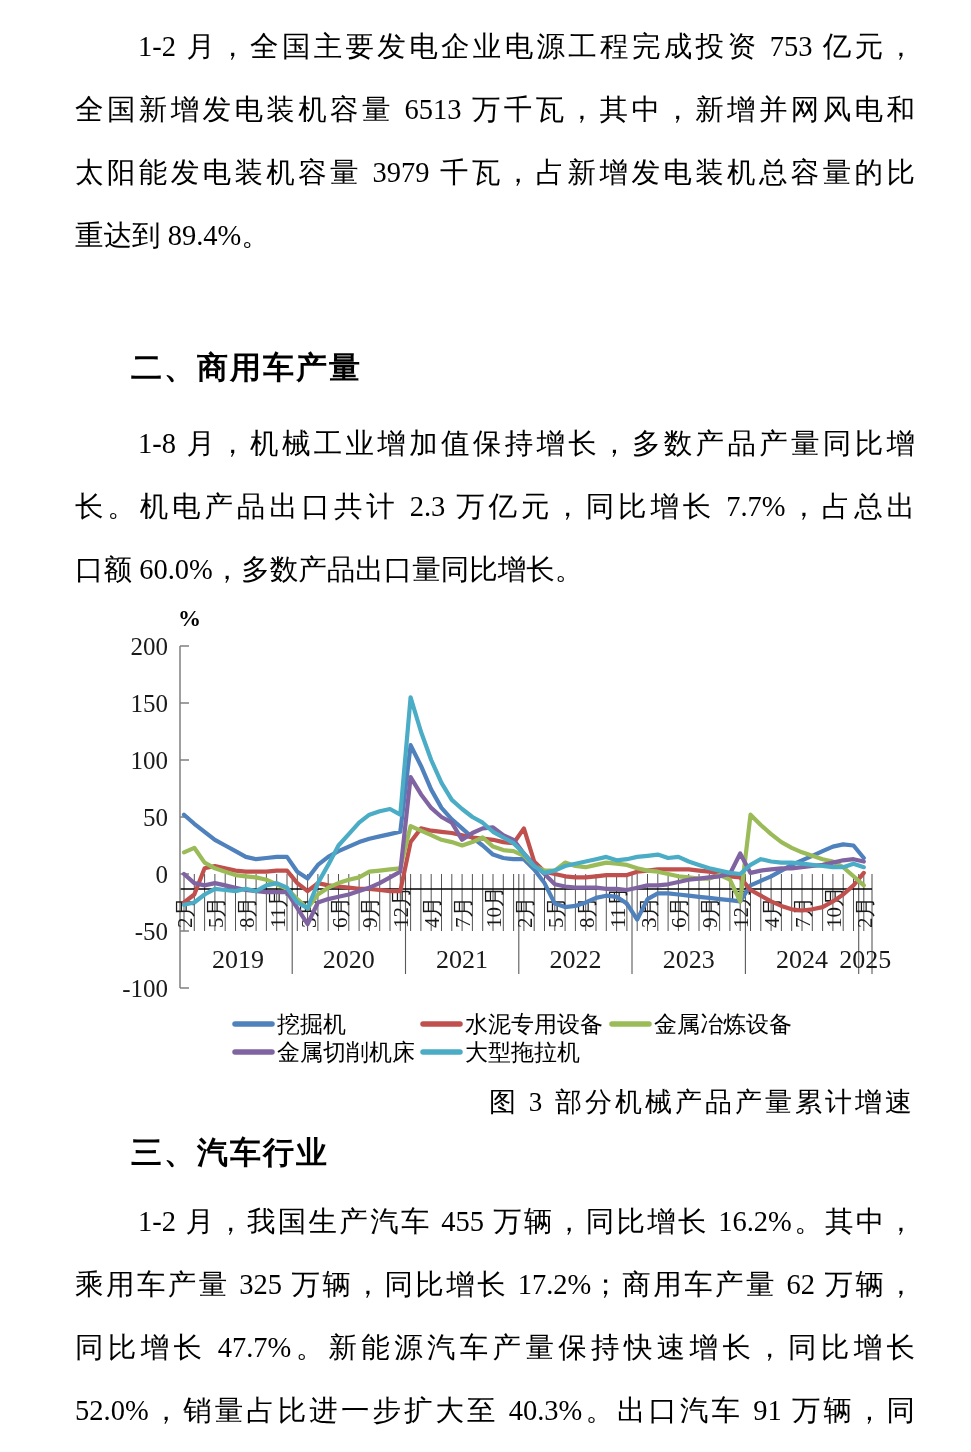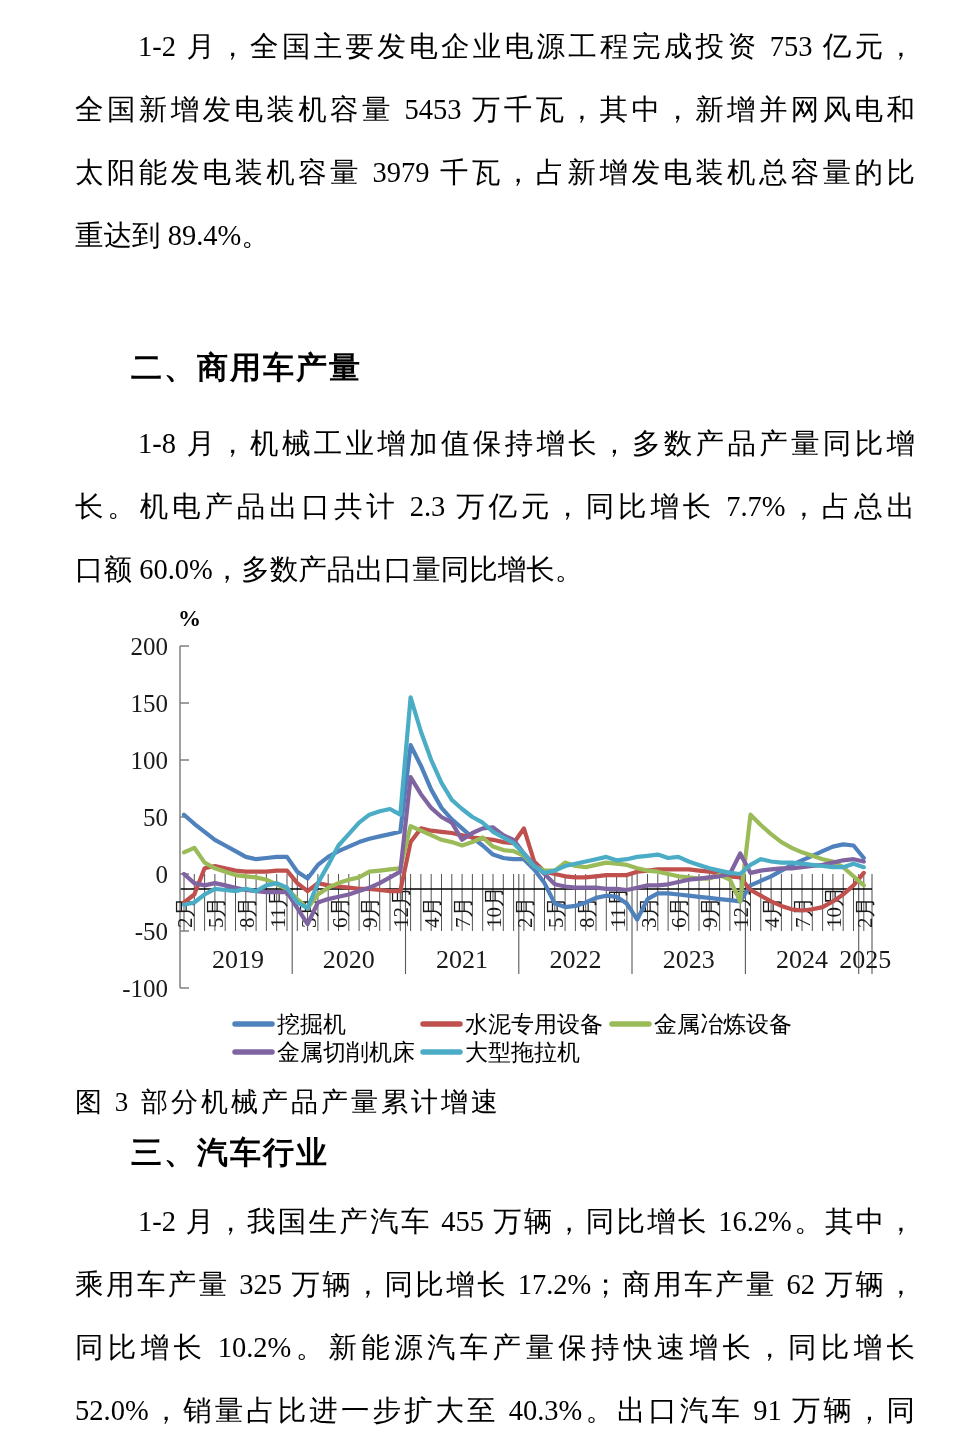--- a/index.html
+++ b/index.html
@@ -12,30 +12,30 @@
   .pline{text-align:left;text-align-last:left;white-space:nowrap;}
   .indent{padding-left:63px;}
   .heading{
     position:absolute;left:131px;margin:0;font-size:31px;line-height:62px;font-weight:700;
     font-family:"Liberation Sans",sans-serif;letter-spacing:2px;
   }
   .chart-wrap{position:absolute;left:100px;top:596px;width:810px;height:480px;}
   .chart-wrap svg{display:block;width:810px;height:480px;}
   svg text{font-family:"Liberation Serif",serif;}
   .caption{position:absolute;left:75px;top:1082px;width:840px;line-height:40px;
-    text-align:left;font-size:27px;letter-spacing:3px;}
+    text-align:right;font-size:27px;letter-spacing:3px;}
 </style>
 </head>
 <body>
 
 <div class="page">
 
   <div class="para" style="top:15px">
     <div class="jline indent">1-2 月，全国主要发电企业电源工程完成投资 753 亿元，</div>
-    <div class="jline">全国新增发电装机容量 5453 万千瓦，其中，新增并网风电和</div>
+    <div class="jline">全国新增发电装机容量 6513 万千瓦，其中，新增并网风电和</div>
     <div class="jline">太阳能发电装机容量 3979 千瓦，占新增发电装机总容量的比</div>
     <div class="pline">重达到 89.4%。</div>
   </div>
 
   <h2 class="heading" style="top:337px">二、商用车产量</h2>
 
   <div class="para" style="top:412px">
     <div class="jline indent">1-8 月，机械工业增加值保持增长，多数产品产量同比增</div>
     <div class="jline">长。机电产品出口共计 2.3 万亿元，同比增长 7.7%，占总出</div>
     <div class="pline">口额 60.0%，多数产品出口量同比增长。</div>
@@ -182,17 +182,17 @@
       </svg>
   </div>
 
   <div class="caption">图 3 部分机械产品产量累计增速</div>
 
   <h2 class="heading" style="top:1122px">三、汽车行业</h2>
 
   <div class="para" style="top:1190px">
     <div class="jline indent">1-2 月，我国生产汽车 455 万辆，同比增长 16.2%。其中，</div>
     <div class="jline">乘用车产量 325 万辆，同比增长 17.2%；商用车产量 62 万辆，</div>
-    <div class="jline">同比增长 10.2%。新能源汽车产量保持快速增长，同比增长</div>
+    <div class="jline">同比增长 47.7%。新能源汽车产量保持快速增长，同比增长</div>
     <div class="jline">52.0%，销量占比进一步扩大至 40.3%。出口汽车 91 万辆，同</div>
   </div>
 
 </div>
 
 </body></html>

